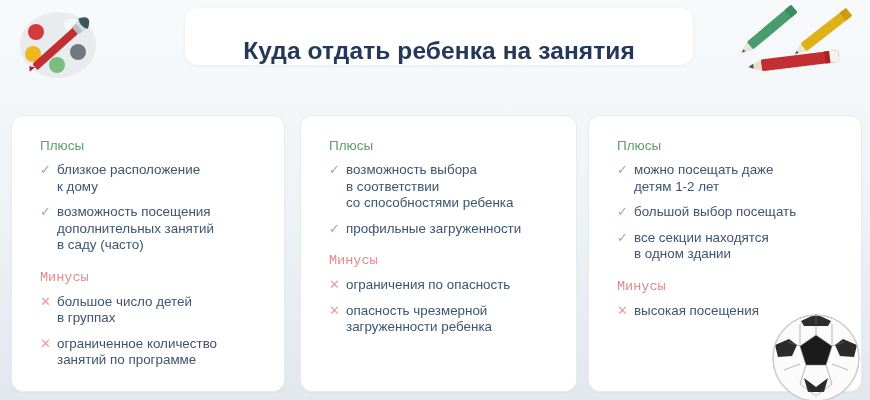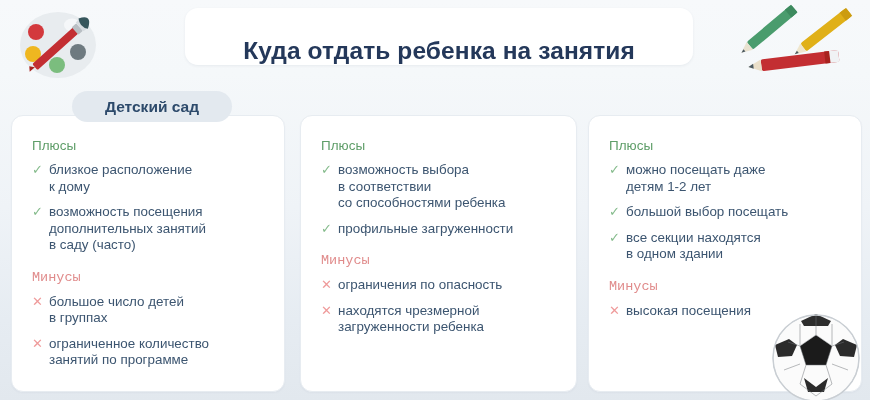--- a/index.html
+++ b/index.html
@@ -60,21 +60,21 @@
   .badge span {
     font-size: 15.5px;
     font-weight: bold;
     color: #2d4a6b;
     white-space: nowrap;
   }
   .badge.b1 { left: 72px;  min-width: 160px; }
   .badge.b2 { left: 348px; min-width: 178px; }
   .badge.b3 { left: 600px; min-width: 246px; }
 
-  .card-inner { position: absolute; left: 0; top: 0; width: 100%; padding: 22px 0 0 20px; }
+  .card-inner { position: absolute; left: 8px; top: 0; width: 100%; padding: 22px 0 0 20px; }
 
   .sec-head {
     font-size: 13.5px;
     margin-bottom: 9px;
   }
   .sec-head.plus  { color: #5f9e69; }
   .sec-head.minus { color: #e08b8b; font-family: Liberation Mono, monospace; }
   .sec-minus { margin-top: 16px; }
 
   ul { list-style: none; }
@@ -205,21 +205,21 @@
         </li>
       </ul>
       <div class="sec-head minus sec-minus">Минусы</div>
       <ul>
         <li>
           <span class="mk crs">✕</span>
           <span class="tx">ограничения по опасность</span>
         </li>
         <li>
           <span class="mk crs">✕</span>
-          <span class="tx">находятся чрезмерной
+          <span class="tx">опасность чрезмерной
 загруженности ребенка</span>
         </li>
       </ul>
     </div>
   </div>
 
   <div class="card c3">
     <div class="card-inner">
       <div class="sec-head plus">Плюсы</div>
       <ul>
@@ -241,23 +241,20 @@
       <div class="sec-head minus sec-minus">Минусы</div>
       <ul>
         <li>
           <span class="mk crs">✕</span>
           <span class="tx">высокая посещения</span>
         </li>
       </ul>
     </div>
   </div>
 
-  <div class="badge b1">
-    <span>Детский сад</span>
-  </div>
 </div>
 
 <div class="ball">
   <svg viewBox="0 0 92 92" width="92" height="92" aria-hidden="true">
     <circle cx="46" cy="46" r="43" fill="#fbfbfb" stroke="#d8dde1" stroke-width="1"></circle>
     <path d="M46 23 L62 34 L56 53 L36 53 L30 34 Z" fill="#1b1b1b"></path>
     <path d="M46 3 L30 12 L30 34 L46 23 L62 34 L62 12 Z" fill="#fbfbfb"></path>
     <path d="M31 9 L46 2 L61 9 L58 14 L34 14 Z" fill="#1b1b1b" opacity="0.92"></path>
     <path d="M4 38 L18 30 L30 34 L30 52 L14 58 Z" fill="#fbfbfb"></path>
     <path d="M5 33 L19 27 L27 33 L22 44 L8 45 Z" fill="#1b1b1b" opacity="0.93"></path>

